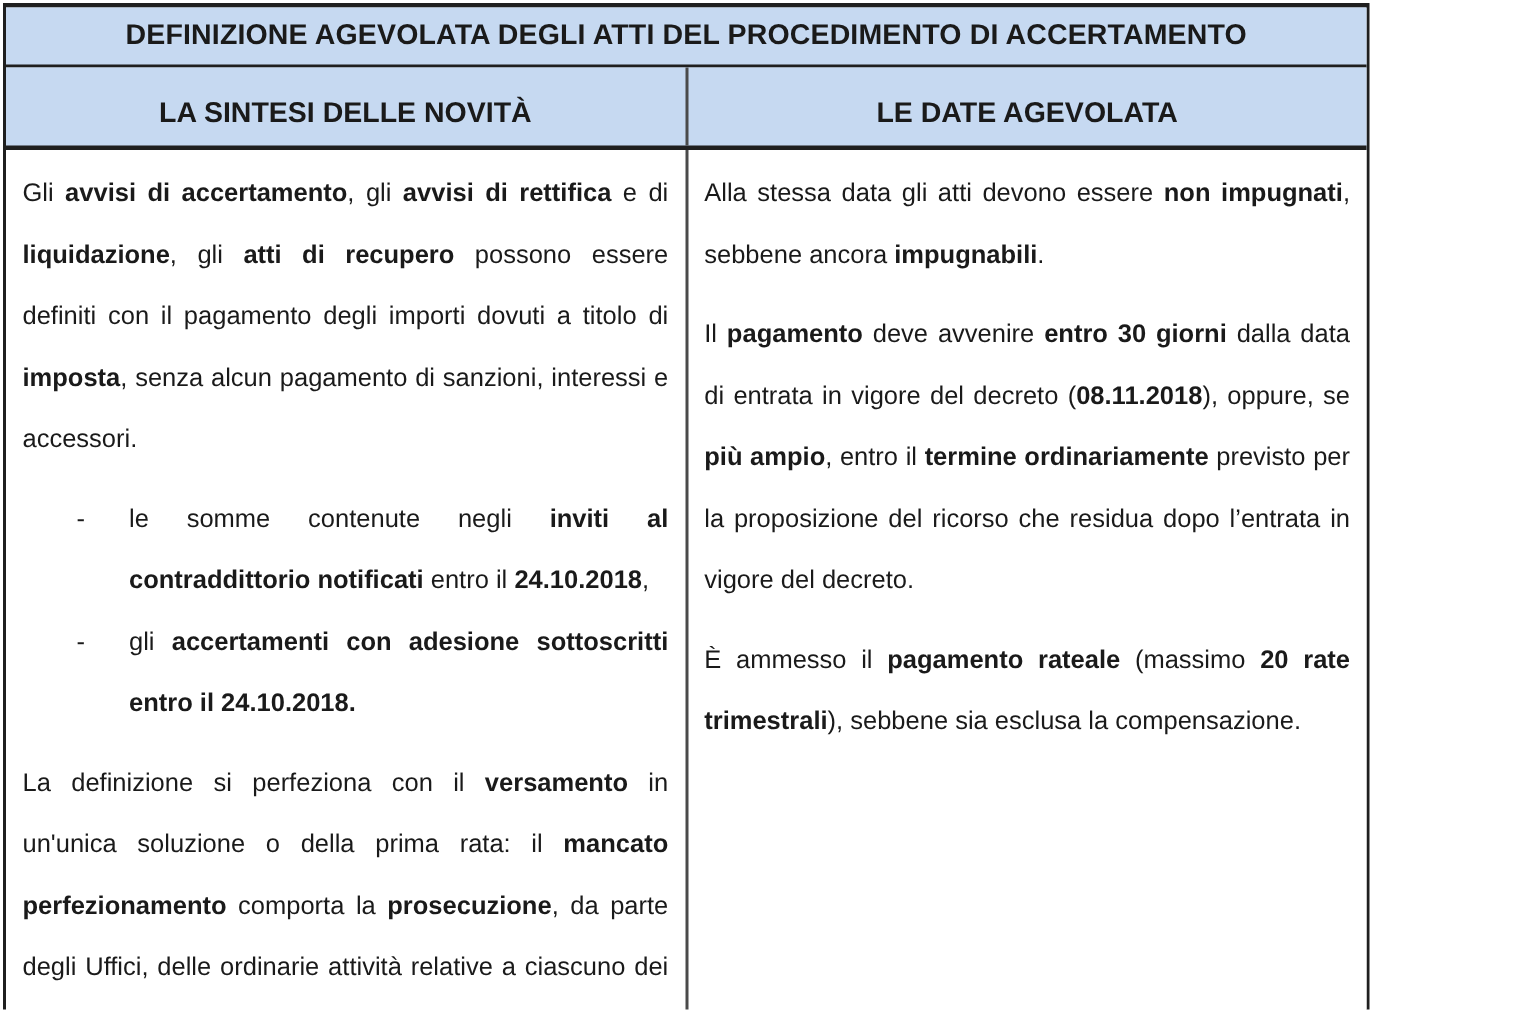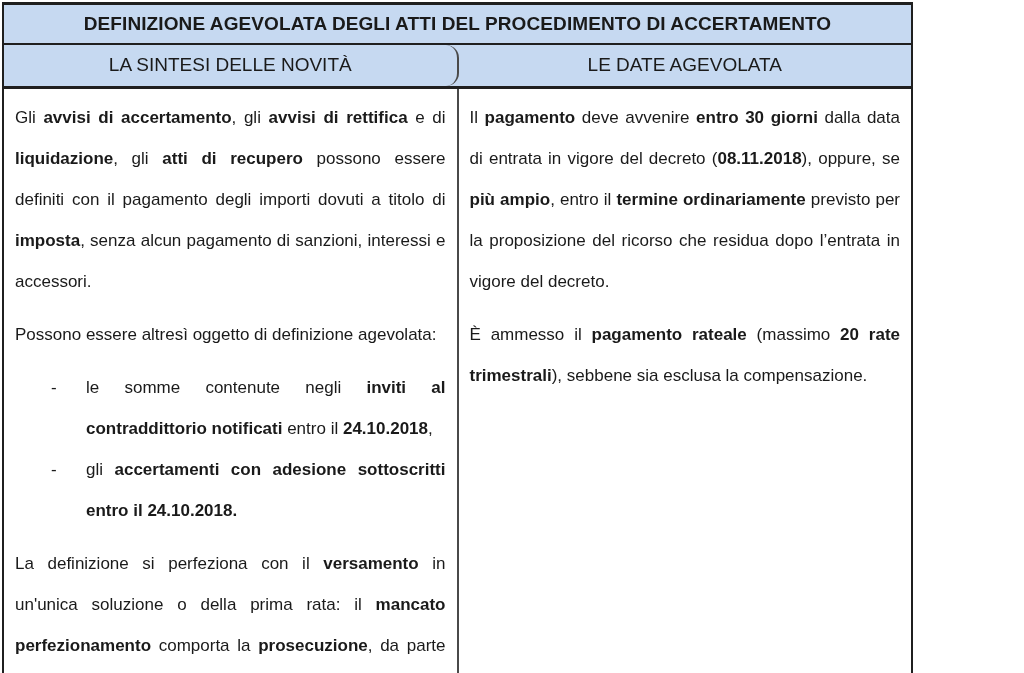--- a/index.html
+++ b/index.html
@@ -38,25 +38,24 @@
   }
   .header-row{
     display:flex;
     background:var(--header-bg);
     border-bottom:3px solid var(--border-dark);
   }
   .header-cell{
     flex:1 1 0;
     box-sizing:border-box;
     text-align:center;
-    font-weight:normal;
+    font-weight:bold;
     font-size:19px;
     line-height:22px;
-    padding:9px 4px 10px;
-    border-radius:13px;
+    padding:20px 4px 10px;
   }
   .header-cell.first{border-right:2px solid var(--divider);}
   .body-row{
     display:flex;
     min-height:541px;
     background:var(--body-bg);
   }
   .body-cell{
     flex:1 1 0;
     box-sizing:border-box;
@@ -91,31 +90,31 @@
   <div class="title-row">DEFINIZIONE AGEVOLATA DEGLI ATTI DEL PROCEDIMENTO DI ACCERTAMENTO</div>
 
   <div class="header-row">
     <div class="header-cell first">LA SINTESI DELLE NOVITÀ</div>
     <div class="header-cell">LE DATE AGEVOLATA</div>
   </div>
 
   <div class="body-row">
     <div class="body-cell first">
         <p><span>Gli </span><b>avvisi di accertamento</b><span>, gli </span><b>avvisi di rettifica</b><span> e di </span><b>liquidazione</b><span>, gli </span><b>atti di recupero</b><span> possono essere definiti con il pagamento degli importi dovuti a titolo di </span><b>imposta</b><span>, senza alcun pagamento di sanzioni, interessi e accessori.</span></p>
-        <p><span>Possono essere altresì oggetto di definizione agevolata:</span></p>
         <div class="list">
           <div class="li">
             <span class="dash">-</span>
             <span class="li-text"><span>le somme contenute negli </span><b>inviti al contraddittorio notificati</b><span> entro il </span><b>24.10.2018</b><span>,</span></span>
           </div>
           <div class="li">
             <span class="dash">-</span>
             <span class="li-text"><span>gli </span><b>accertamenti con adesione sottoscritti entro il 24.10.2018.</b></span>
           </div>
         </div>
         <p><span>La definizione si perfeziona con il </span><b>versamento</b><span> in un'unica soluzione o della prima rata: il </span><b>mancato perfezionamento</b><span> comporta la </span><b>prosecuzione</b><span>, da parte degli Uffici, delle ordinarie attività relative a ciascuno dei richiamati provvedimenti.</span></p>
       </div>
     <div class="body-cell">
+        <p><span>Alla stessa data gli atti devono essere </span><b>non impugnati</b><span>, sebbene ancora </span><b>impugnabili</b><span>.</span></p>
         <p><span>Il </span><b>pagamento</b><span> deve avvenire </span><b>entro 30 giorni</b><span> dalla data di entrata in vigore del decreto (</span><b>08.11.2018</b><span>), oppure, se </span><b>più ampio</b><span>, entro il </span><b>termine ordinariamente</b><span> previsto per la proposizione del ricorso che residua dopo l’entrata in vigore del decreto.</span></p>
         <p><span>È ammesso il </span><b>pagamento rateale</b><span> (massimo </span><b>20 rate trimestrali</b><span>), sebbene sia esclusa la compensazione.</span></p>
       </div>
   </div>
 </div>
 
 </body></html>

